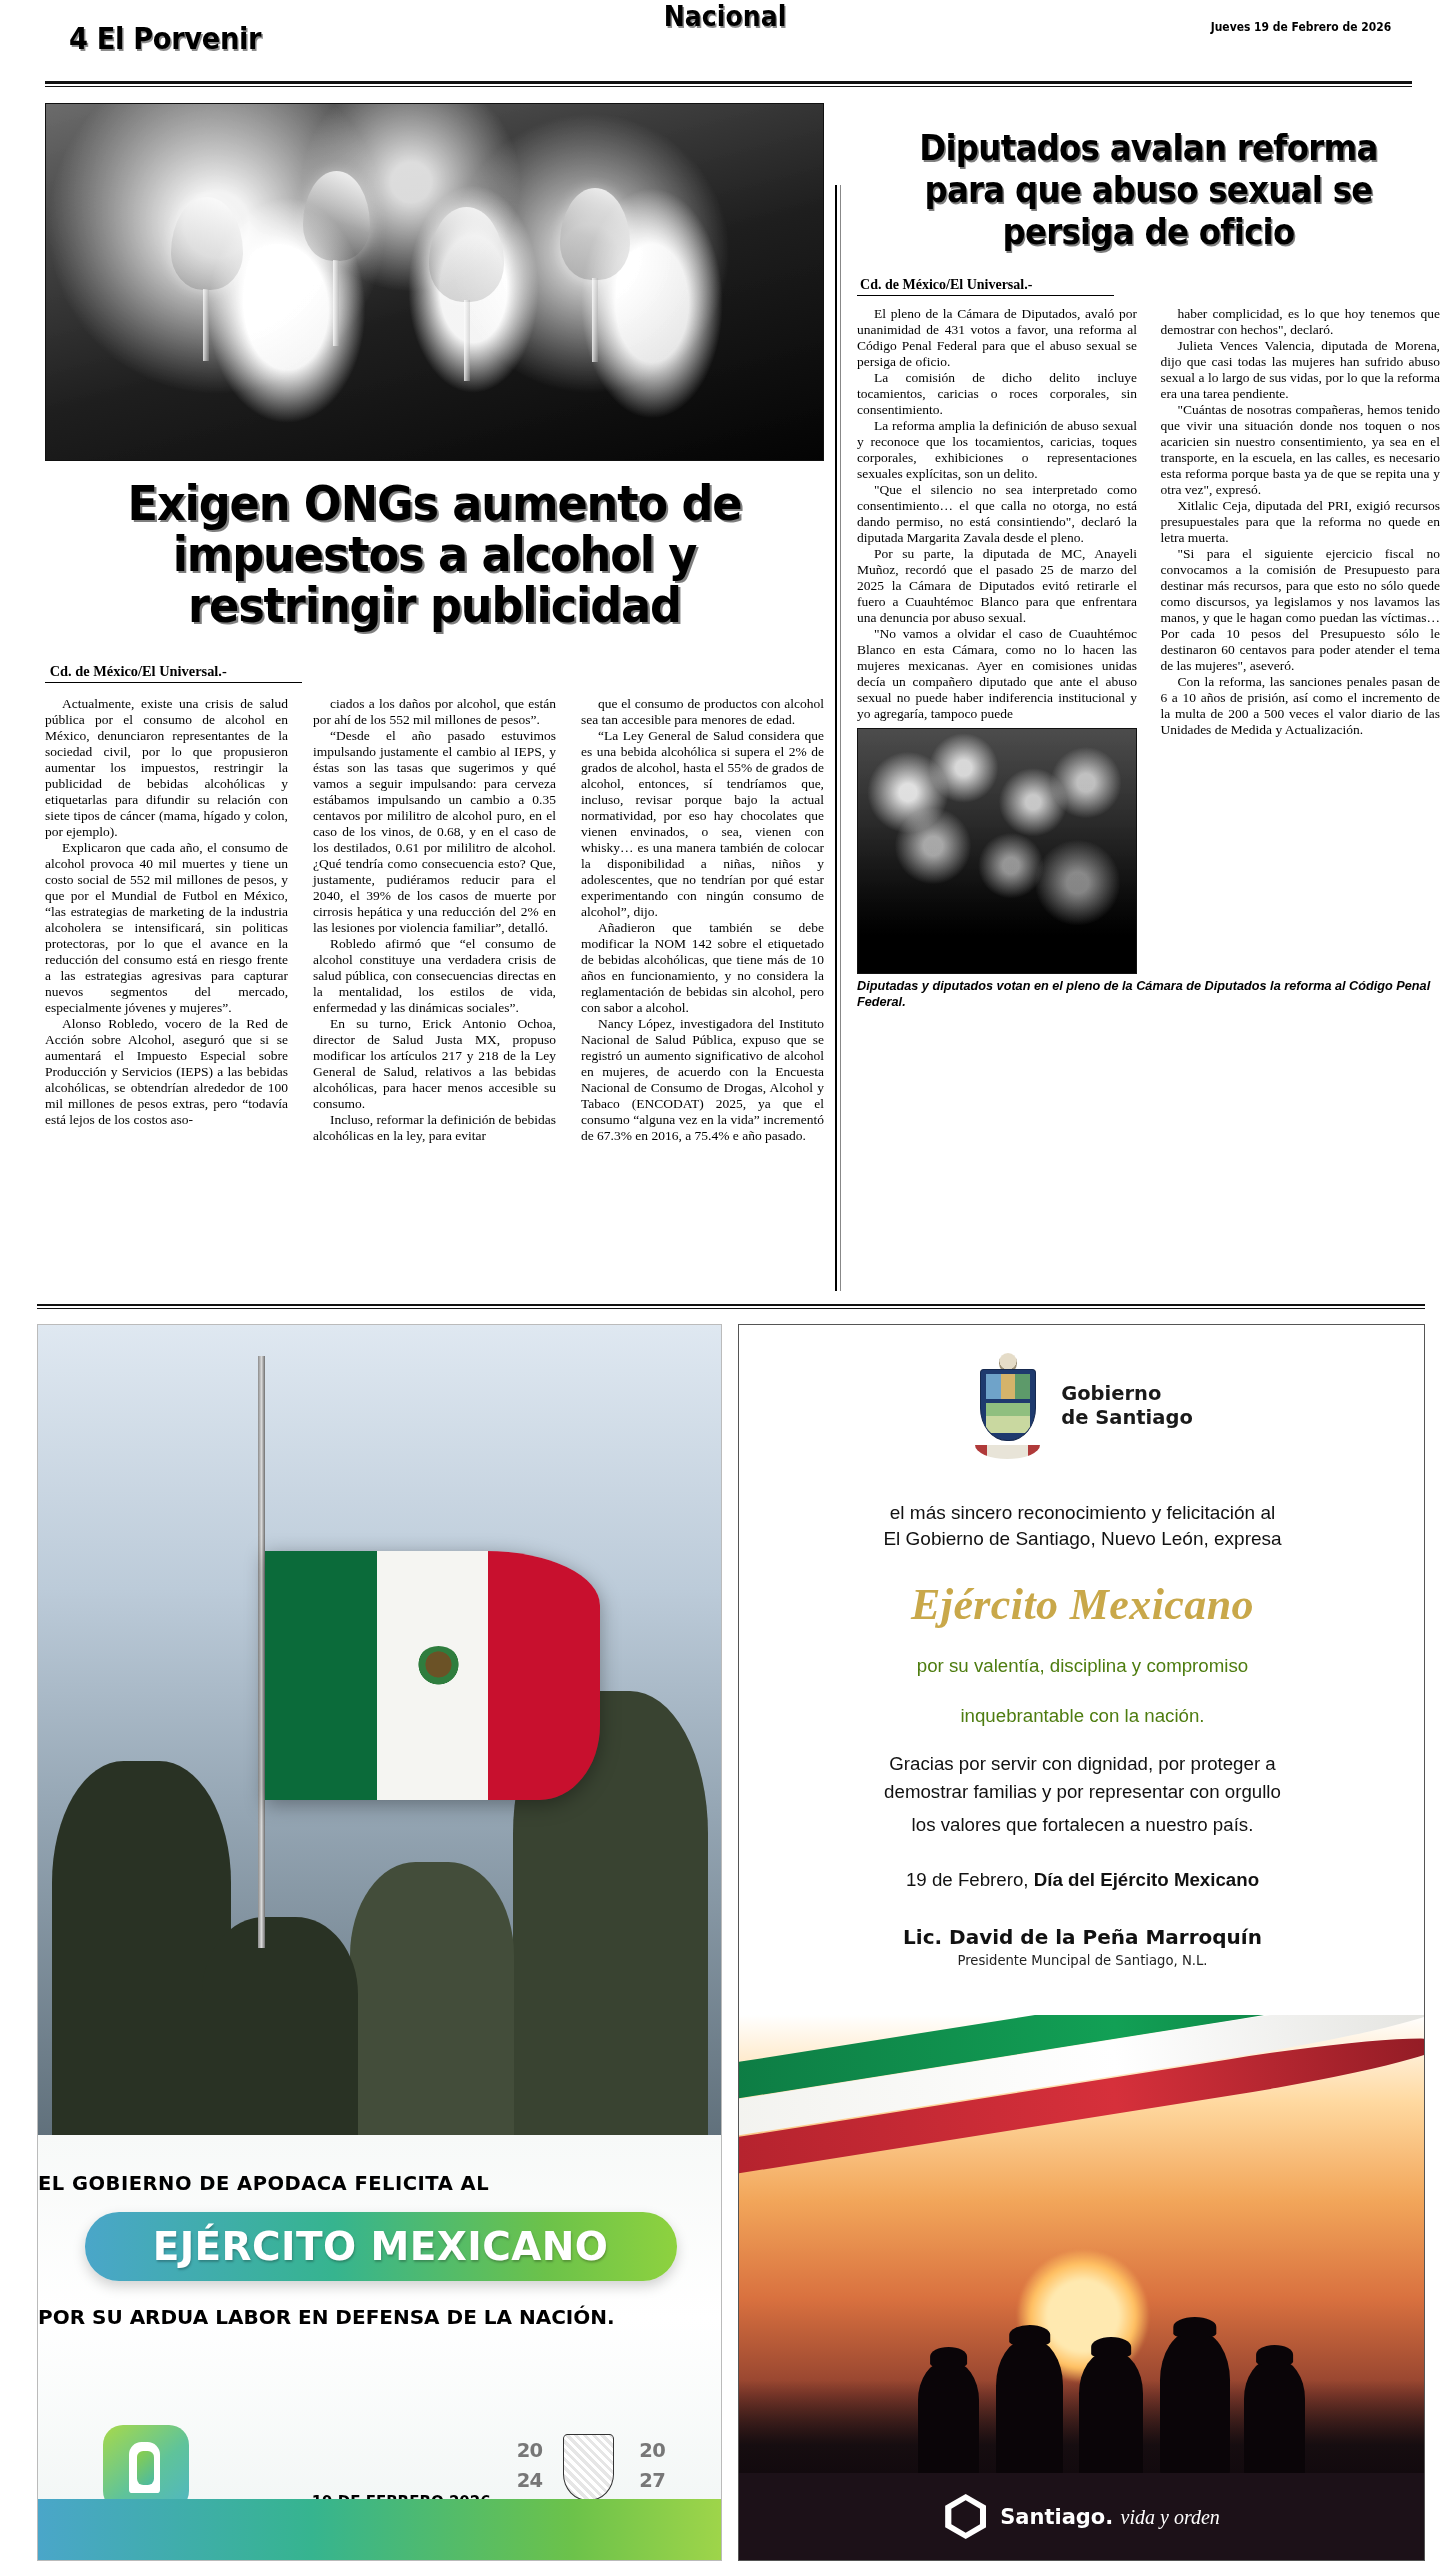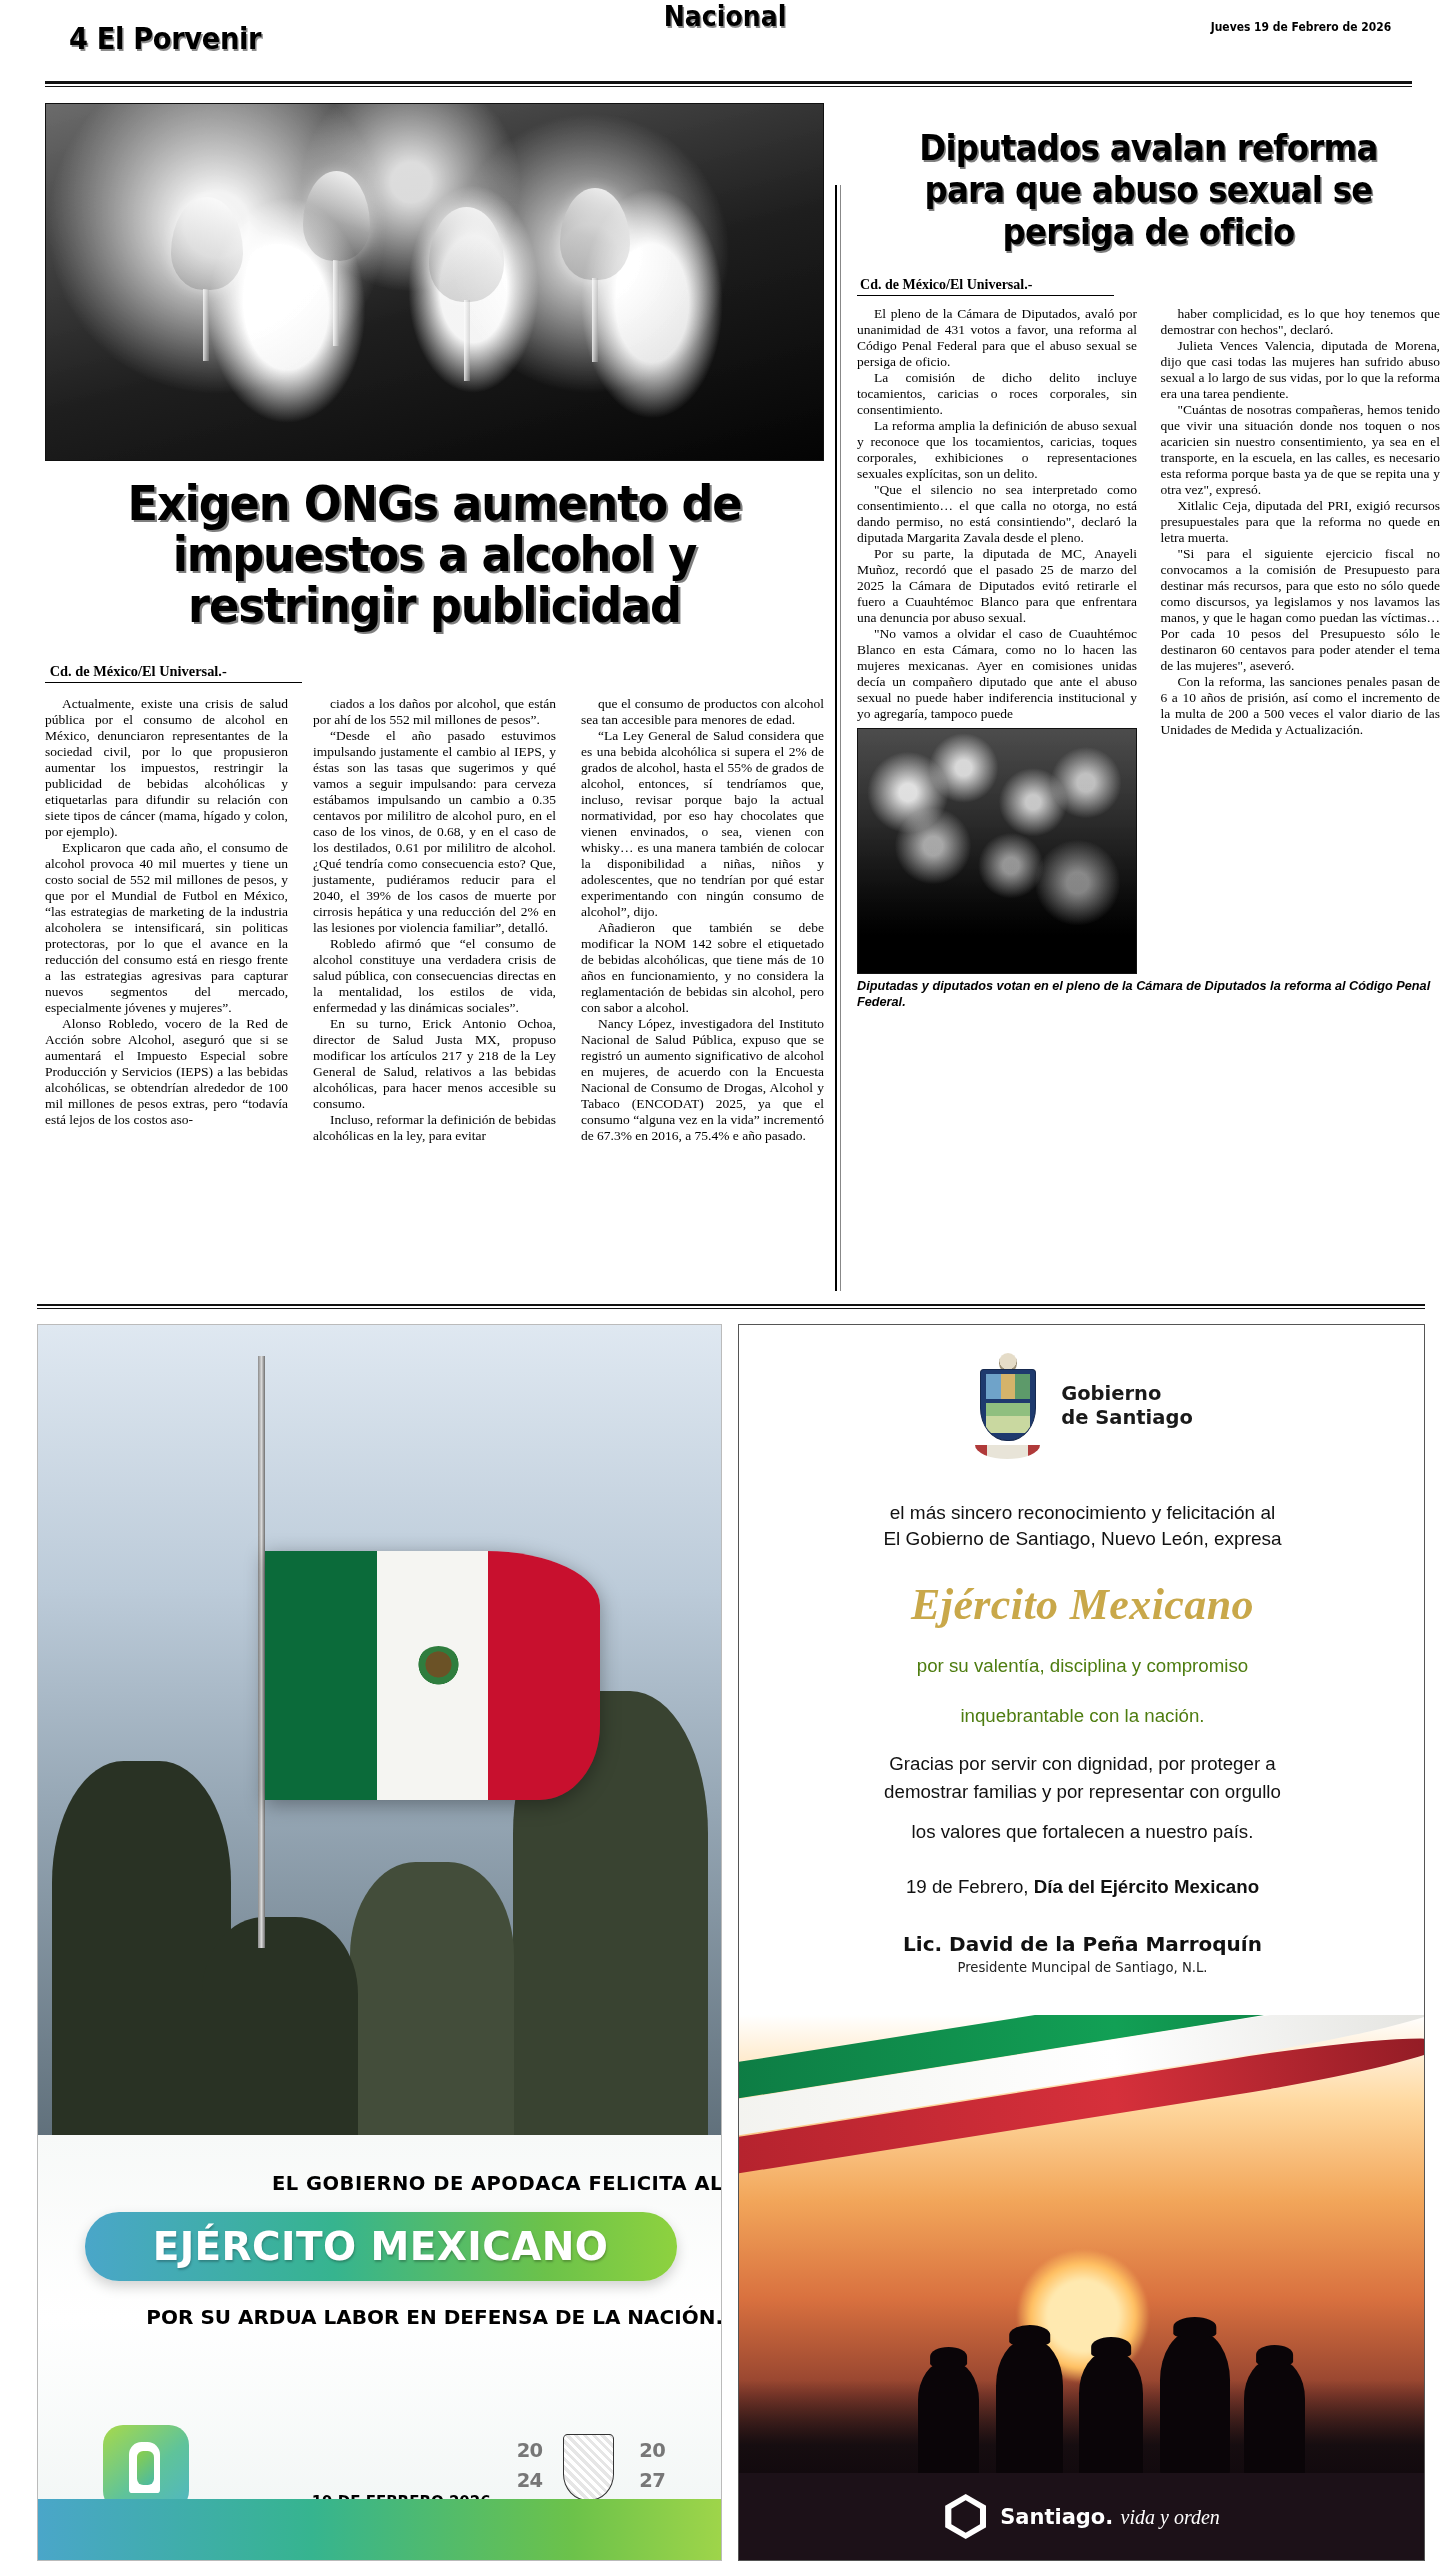--- a/index.html
+++ b/index.html
@@ -242,21 +242,21 @@
   .apo-flag .w { position:absolute; left:33.4%; top:0; width:33.2%; height:100%; background:#f5f5f2; }
   .apo-flag .r { position:absolute; left:66.6%; top:0; width:33.4%; height:100%; background:#c8102e; }
   .apo-flag .eagle {
     position:absolute; left:45%; top:38%; width:45px; height:41px;
     border-radius:50%;
     background:radial-gradient(circle at 50% 45%, #6b5226 0 40%, #2f7d3e 42% 62%, rgba(0,0,0,0) 64%);
   }
   .apo-textblock {
     position:absolute; left:0; top:810px; width:685px; height:366px;
     background:linear-gradient(180deg,#f7f9f8 0%,#ffffff 50%,#f3f7f6 100%);
-    text-align:right;
+    text-align:left;
   }
   .apo-line1 {
     margin-top:37px;
     font-family:"DejaVu Sans", sans-serif;
     font-weight:bold; font-size:19.5px; letter-spacing:0.5px;
   }
   .apo-pill {
     margin:17px auto 0; width:592px; height:69px;
     border-radius:34px;
     background:linear-gradient(90deg,#4aa6c9 0%,#36b48f 42%,#6cc24a 78%,#8ed23f 100%);
@@ -636,21 +636,21 @@
           <div class="st-p">El Gobierno de Santiago, Nuevo León, expresa</div>
 
           <div class="st-ejercito">Ejército Mexicano</div>
 
           <div class="st-sub">por su valentía, disciplina y compromiso</div>
           <div class="st-gap"></div>
           <div class="st-sub">inquebrantable con la nación.</div>
 
           <div class="st-thanks">Gracias por servir con dignidad, por proteger a</div>
           <div class="st-thanks" style="margin-top:0">demostrar familias y por representar con orgullo</div>
-          <div class="st-thanks" style="margin-top:12px">los valores que fortalecen a nuestro país.</div>
+          <div class="st-thanks" style="margin-top:5px">los valores que fortalecen a nuestro país.</div>
 
           <div class="st-date">
             <span>19 de Febrero, </span><b>Día del Ejército Mexicano</b>
           </div>
 
           <div class="st-sign">Lic. David de la Peña Marroquín</div>
           <div class="st-role">Presidente Muncipal de Santiago, N.L.</div>
         </div>
       </div>
 

